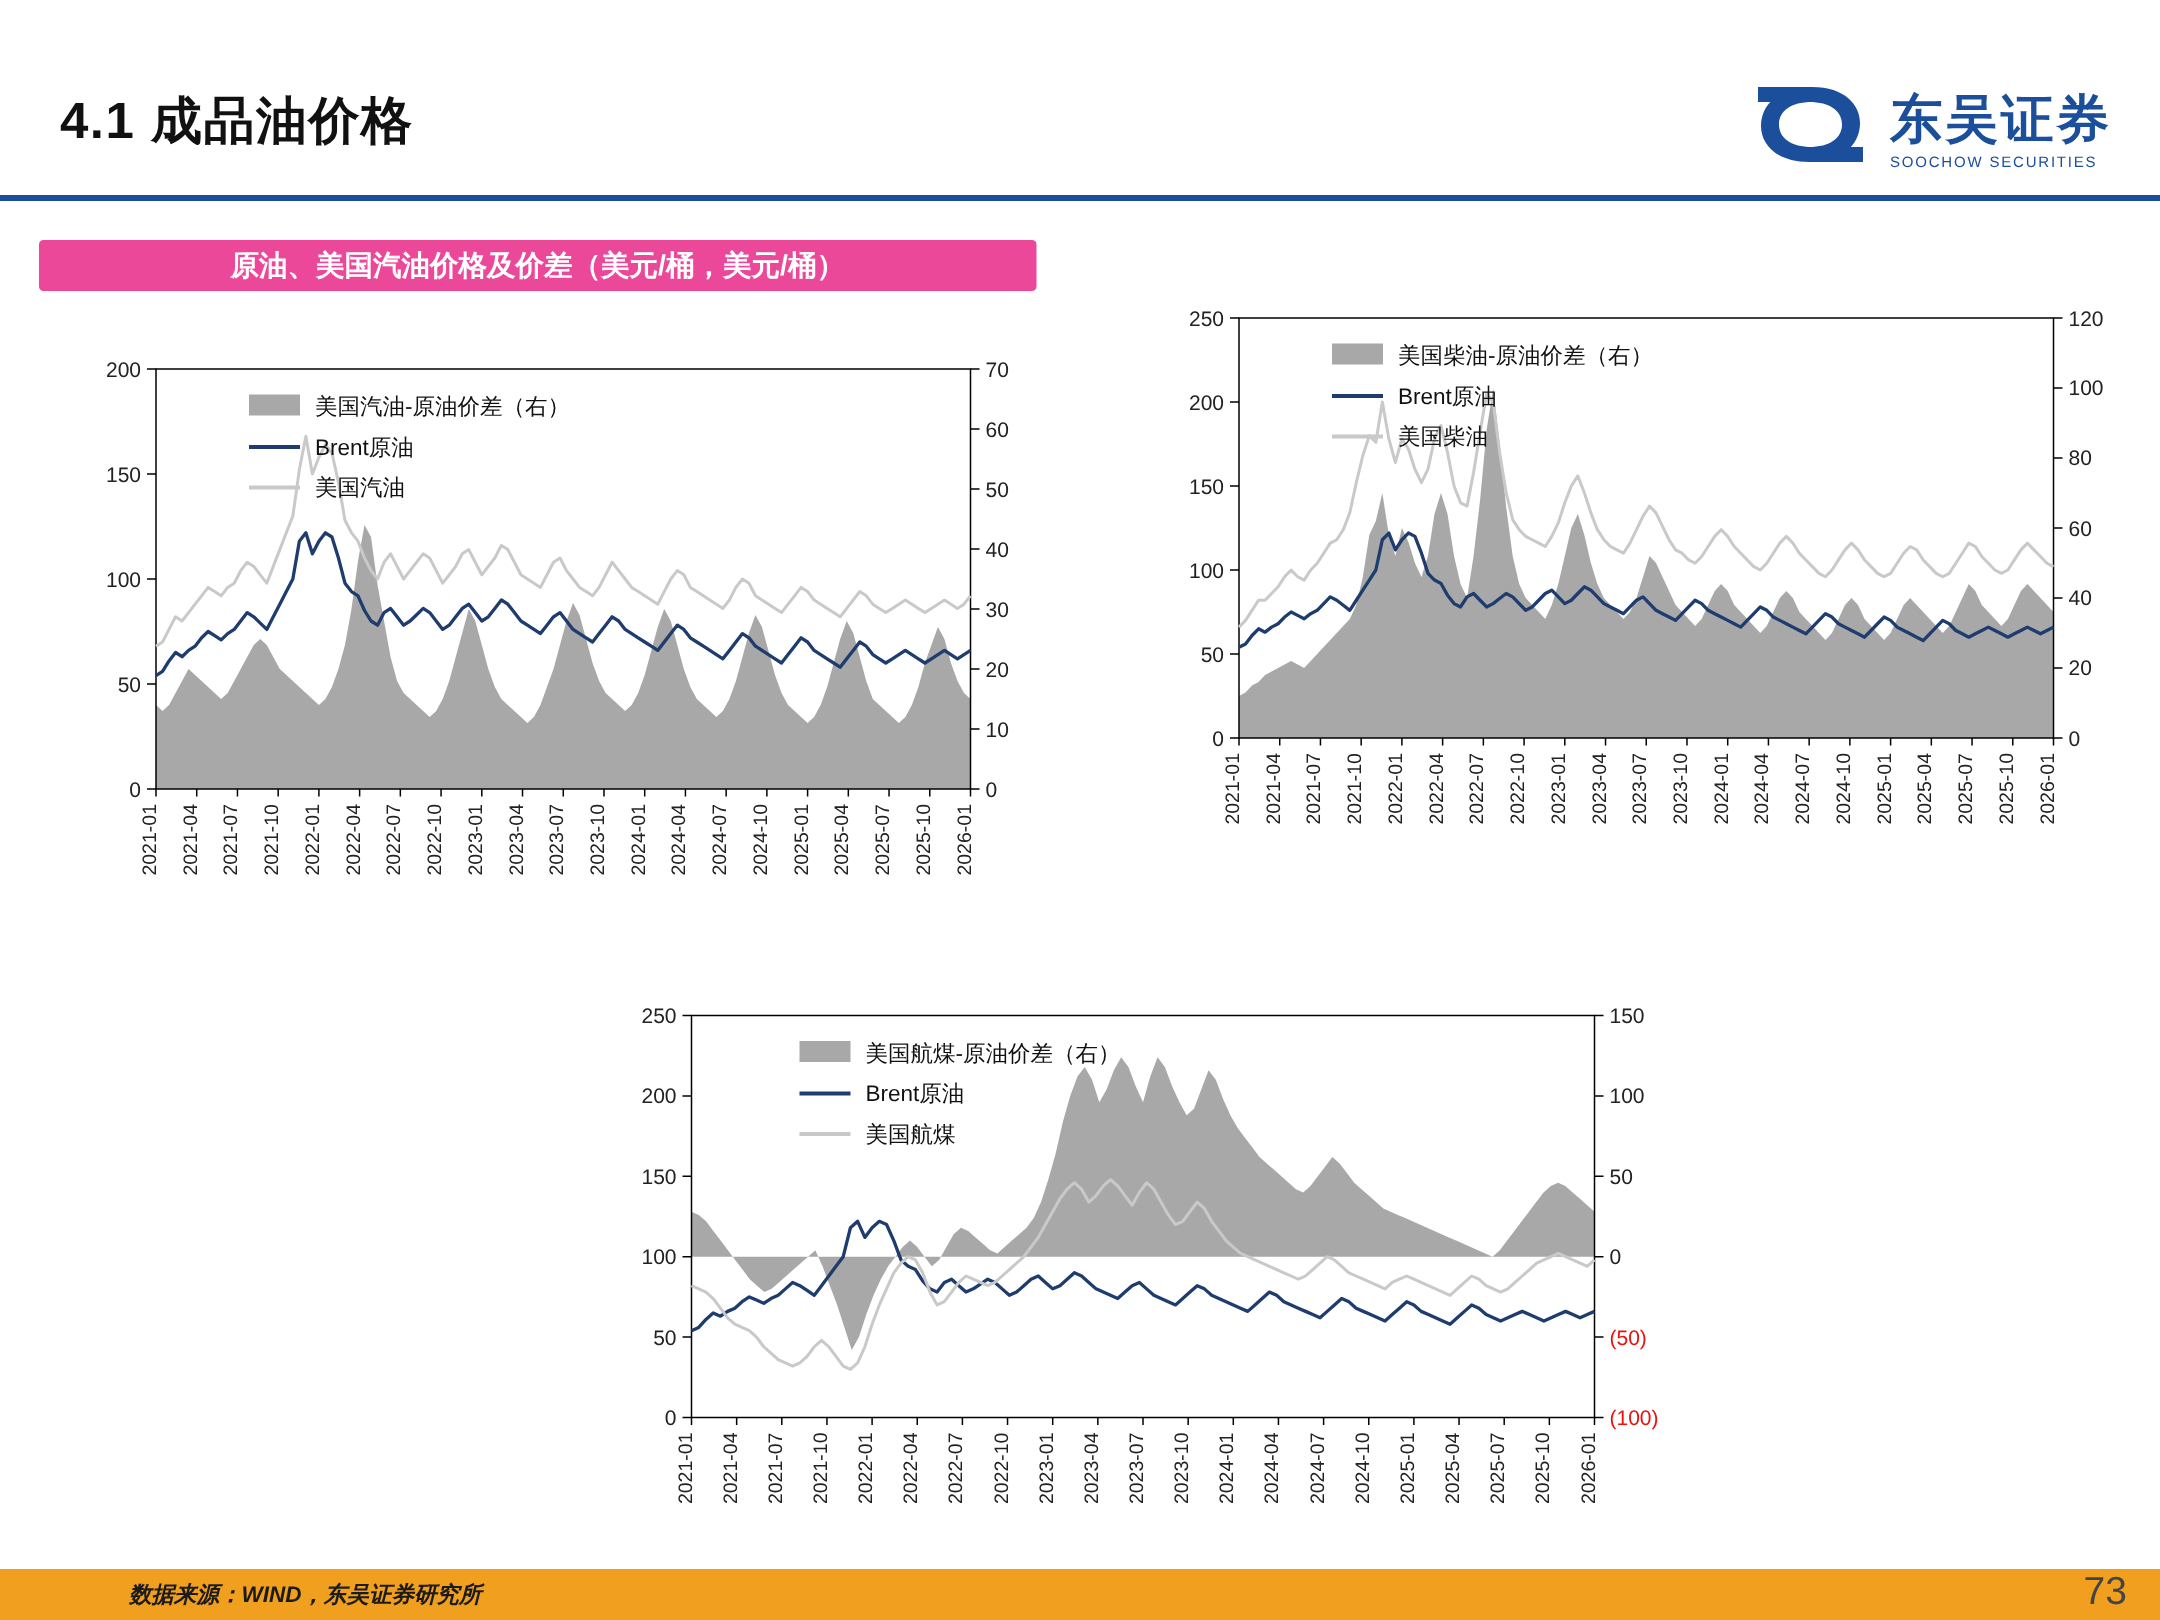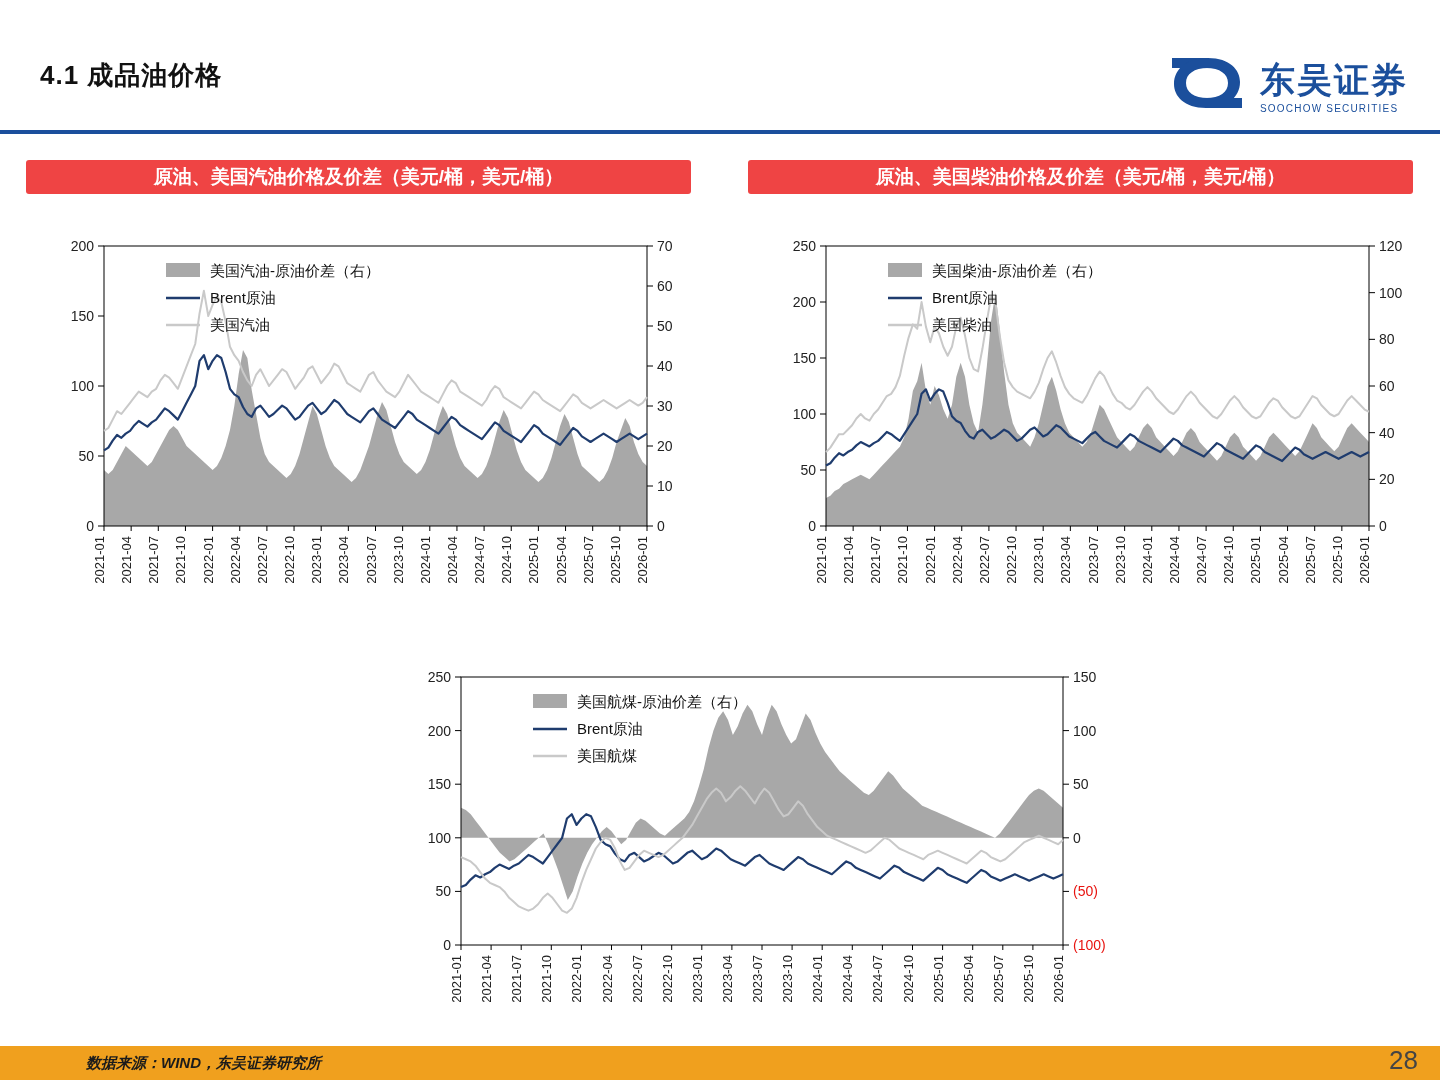--- a/index.html
+++ b/index.html
@@ -5,21 +5,21 @@
   html,body{margin:0;padding:0;}
   body{
     width:1440px;height:1080px;
     background:#ffffff;
     font-family:"Liberation Sans","DejaVu Sans",sans-serif;
     position:relative;
     overflow:hidden;
   }
   .page-title{
     position:absolute;left:40px;top:58px;
-    font-size:26px;font-weight:bold;color:#111;
+    font-size:34px;font-weight:bold;color:#111;
     letter-spacing:1px;
   }
   .logo-wrap{
     position:absolute;right:32px;top:52px;
     display:flex;align-items:flex-end;gap:14px;
   }
   .logo-mark{width:78px;height:62px;}
   .logo-text{display:flex;flex-direction:column;align-items:flex-start;}
   .logo-cn{font-size:35px;font-weight:bold;color:#1b4f9c;letter-spacing:2px;line-height:1;}
   .logo-en{font-size:10px;color:#1b4f9c;letter-spacing:1.2px;margin-top:6px;}
@@ -33,21 +33,21 @@
     position:absolute;left:42px;bottom:7px;
     font-size:15px;font-style:italic;font-weight:bold;color:#1b1b1b;margin-left:44px;
   }
   .page-num{
     position:absolute;right:22px;bottom:4px;
     font-size:26px;color:#444;font-weight:normal;
   }
 
   .chart-card{position:absolute;}
   .chart-banner{
-    background:#ef4444;color:#ffffff;
+    background:#ec4899;color:#ffffff;
     font-size:19px;font-weight:bold;
     display:flex;align-items:center;justify-content:center;
     height:34px;border-radius:3px;
   }
   .plot-wrap{position:relative;}
   svg{display:block;}
   .axlabel{font-size:14px;fill:#222;font-family:"Liberation Sans",sans-serif;}
   .axlabel-red{font-size:14px;fill:#e8130f;font-family:"Liberation Sans",sans-serif;}
   .xlabel{font-size:13px;fill:#222;font-family:"Liberation Sans",sans-serif;}
   .legtext{font-size:15px;fill:#111;font-family:"Liberation Sans",sans-serif;}
@@ -149,21 +149,20 @@
         <text x="184" y="82" class="legtext">美国汽油-原油价差（右）</text>
         <line x1="140" y1="104" x2="174" y2="104" stroke="#1f3c6e" stroke-width="2.6"></line>
         <text x="184" y="109" class="legtext">Brent原油</text>
         <line x1="140" y1="131" x2="174" y2="131" stroke="#c9c9c9" stroke-width="2.6"></line>
         <text x="184" y="136" class="legtext">美国汽油</text>
       </svg>
   </div>
 </div>
 
 <div class="chart-card" style="left:748px;top:160px;width:665px;">
-  <div class="chart-banner">原油、美国柴油价格及价差（美元/桶，美元/桶）</div>
   <div class="plot-wrap">
     <svg id="svg-diesel" width="665" height="400" viewBox="0 0 665 400">
         <path d="M 78 332 L 78 304 L 82.344 301.6666666666667 L 86.688 297 L 91.032 294.6666666666667 L 95.376 290 L 99.72 287.6666666666667 L 104.064 285.3333333333333 L 108.408 283 L 112.75200000000001 280.6666666666667 L 117.096 283 L 121.44 285.3333333333333 L 125.78399999999999 280.6666666666667 L 130.128 276 L 134.47199999999998 271.3333333333333 L 138.816 266.6666666666667 L 143.16 262 L 147.50400000000002 257.3333333333333 L 151.848 252.66666666666669 L 156.192 243.33333333333334 L 160.536 224.66666666666666 L 164.88 196.66666666666666 L 169.224 187.33333333333331 L 173.56799999999998 168.66666666666666 L 177.91199999999998 196.66666666666666 L 182.256 210.66666666666666 L 186.60000000000002 192 L 190.944 201.33333333333334 L 195.288 215.33333333333331 L 199.632 224.66666666666666 L 203.976 210.66666666666666 L 208.32 182.66666666666666 L 212.664 168.66666666666666 L 217.008 182.66666666666666 L 221.352 210.66666666666666 L 225.696 229.33333333333334 L 230.04000000000002 238.66666666666669 L 234.384 210.66666666666666 L 238.72799999999998 173.33333333333334 L 243.072 126.66666666666669 L 247.416 98.66666666666666 L 251.76 136 L 256.10400000000004 178 L 260.448 210.66666666666666 L 264.792 229.33333333333334 L 269.13599999999997 238.66666666666669 L 273.48 243.33333333333334 L 277.82399999999996 248 L 282.168 252.66666666666669 L 286.512 243.33333333333334 L 290.856 229.33333333333334 L 295.20000000000005 210.66666666666666 L 299.544 192 L 303.888 182.66666666666666 L 308.23199999999997 196.66666666666666 L 312.576 215.33333333333331 L 316.91999999999996 229.33333333333334 L 321.264 238.66666666666669 L 325.608 243.33333333333334 L 329.952 248 L 334.296 252.66666666666669 L 338.64 248 L 342.984 238.66666666666669 L 347.328 224.66666666666666 L 351.672 210.66666666666666 L 356.016 215.33333333333331 L 360.36 224.66666666666666 L 364.704 234 L 369.048 243.33333333333334 L 373.392 248 L 377.73600000000005 252.66666666666669 L 382.08000000000004 257.3333333333333 L 386.424 252.66666666666669 L 390.768 243.33333333333334 L 395.11199999999997 234 L 399.45599999999996 229.33333333333334 L 403.8 234 L 408.144 243.33333333333334 L 412.488 248 L 416.832 252.66666666666669 L 421.176 257.3333333333333 L 425.52 262 L 429.86400000000003 257.3333333333333 L 434.208 248 L 438.552 238.66666666666669 L 442.896 234 L 447.24 238.66666666666669 L 451.58399999999995 248 L 455.928 252.66666666666669 L 460.272 257.3333333333333 L 464.616 262 L 468.96 266.6666666666667 L 473.304 262 L 477.64799999999997 252.66666666666669 L 481.992 243.33333333333334 L 486.336 238.66666666666669 L 490.68 243.33333333333334 L 495.024 252.66666666666669 L 499.368 257.3333333333333 L 503.712 262 L 508.05600000000004 266.6666666666667 L 512.4000000000001 262 L 516.744 252.66666666666669 L 521.088 243.33333333333334 L 525.432 238.66666666666669 L 529.776 243.33333333333334 L 534.12 248 L 538.4639999999999 252.66666666666669 L 542.808 257.3333333333333 L 547.152 262 L 551.496 257.3333333333333 L 555.8399999999999 248 L 560.184 238.66666666666669 L 564.528 229.33333333333334 L 568.8720000000001 234 L 573.216 243.33333333333334 L 577.56 248 L 581.904 252.66666666666669 L 586.248 257.3333333333333 L 590.592 252.66666666666669 L 594.9359999999999 243.33333333333334 L 599.28 234 L 603.624 229.33333333333334 L 607.968 234 L 612.312 238.66666666666669 L 616.656 243.33333333333334 L 621 248 L 621 332 Z" fill="#a8a8a8" stroke="none"></path>
         <rect x="78" y="52" width="543" height="280" fill="none" stroke="#000" stroke-width="1"></rect>
         <path d="M 78 271.52 L 82.344 269.28 L 86.688 263.68 L 91.032 259.2 L 95.376 261.44 L 99.72 258.08 L 104.064 255.83999999999997 L 108.408 251.36 L 112.75200000000001 248 L 117.096 250.24 L 121.44 252.48000000000002 L 125.78399999999999 249.12 L 130.128 246.88 L 134.47199999999998 242.39999999999998 L 138.816 237.92 L 143.16 240.16 L 147.50400000000002 243.51999999999998 L 151.848 246.88 L 156.192 240.16 L 160.536 233.44 L 164.88 226.72 L 169.224 220 L 173.56799999999998 199.84 L 177.91199999999998 195.36 L 182.256 206.56 L 186.60000000000002 199.84 L 190.944 195.36 L 195.288 197.6 L 199.632 208.8 L 203.976 222.24 L 208.32 226.72 L 212.664 228.96 L 217.008 236.8 L 221.352 242.39999999999998 L 225.696 244.64 L 230.04000000000002 237.92 L 234.384 235.68 L 238.72799999999998 240.16 L 243.072 244.64 L 247.416 242.39999999999998 L 251.76 239.04 L 256.10400000000004 235.68 L 260.448 237.92 L 264.792 242.39999999999998 L 269.13599999999997 246.88 L 273.48 244.64 L 277.82399999999996 240.16 L 282.168 235.68 L 286.512 233.44 L 290.856 237.92 L 295.20000000000005 242.39999999999998 L 299.544 240.16 L 303.888 235.68 L 308.23199999999997 231.2 L 312.576 233.44 L 316.91999999999996 237.92 L 321.264 242.39999999999998 L 325.608 244.64 L 329.952 246.88 L 334.296 249.12 L 338.64 244.64 L 342.984 240.16 L 347.328 237.92 L 351.672 242.39999999999998 L 356.016 246.88 L 360.36 249.12 L 364.704 251.36 L 369.048 253.6 L 373.392 249.12 L 377.73600000000005 244.64 L 382.08000000000004 240.16 L 386.424 242.39999999999998 L 390.768 246.88 L 395.11199999999997 249.12 L 399.45599999999996 251.36 L 403.8 253.6 L 408.144 255.83999999999997 L 412.488 258.08 L 416.832 253.6 L 421.176 249.12 L 425.52 244.64 L 429.86400000000003 246.88 L 434.208 251.36 L 438.552 253.6 L 442.896 255.83999999999997 L 447.24 258.08 L 451.58399999999995 260.32 L 455.928 262.56 L 460.272 258.08 L 464.616 253.6 L 468.96 249.12 L 473.304 251.36 L 477.64799999999997 255.83999999999997 L 481.992 258.08 L 486.336 260.32 L 490.68 262.56 L 495.024 264.8 L 499.368 260.32 L 503.712 255.83999999999997 L 508.05600000000004 251.36 L 512.4000000000001 253.6 L 516.744 258.08 L 521.088 260.32 L 525.432 262.56 L 529.776 264.8 L 534.12 267.03999999999996 L 538.4639999999999 262.56 L 542.808 258.08 L 547.152 253.6 L 551.496 255.83999999999997 L 555.8399999999999 260.32 L 560.184 262.56 L 564.528 264.8 L 568.8720000000001 262.56 L 573.216 260.32 L 577.56 258.08 L 581.904 260.32 L 586.248 262.56 L 590.592 264.8 L 594.9359999999999 262.56 L 599.28 260.32 L 603.624 258.08 L 607.968 260.32 L 612.312 262.56 L 616.656 260.32 L 621 258.08" fill="none" stroke="#1f3c6e" stroke-width="2.2" stroke-linejoin="round"></path>
         <path d="M 78 258.08 L 82.344 253.6 L 86.688 246.88 L 91.032 240.16 L 95.376 240.16 L 99.72 235.68 L 104.064 231.2 L 108.408 224.48000000000002 L 112.75200000000001 220 L 117.096 224.48000000000002 L 121.44 226.72 L 125.78399999999999 220 L 130.128 215.52 L 134.47199999999998 208.8 L 138.816 202.07999999999998 L 143.16 199.84 L 147.50400000000002 193.12 L 151.848 181.92 L 156.192 161.76 L 160.536 143.83999999999997 L 164.88 130.4 L 169.224 134.88000000000002 L 173.56799999999998 108 L 177.91199999999998 132.64000000000001 L 182.256 148.32 L 186.60000000000002 132.64000000000001 L 190.944 139.36 L 195.288 152.79999999999998 L 199.632 161.76 L 203.976 152.79999999999998 L 208.32 132.64000000000001 L 212.664 123.68 L 217.008 141.6 L 221.352 164 L 225.696 175.2 L 230.04000000000002 177.44 L 234.384 155.04 L 238.72799999999998 128.16 L 243.072 102.4 L 247.416 108 L 251.76 141.6 L 256.10400000000004 168.48000000000002 L 260.448 186.4 L 264.792 193.12 L 269.13599999999997 197.6 L 273.48 199.84 L 277.82399999999996 202.07999999999998 L 282.168 204.32 L 286.512 197.6 L 290.856 188.64 L 295.20000000000005 175.2 L 299.544 164 L 303.888 157.28 L 308.23199999999997 168.48000000000002 L 312.576 181.92 L 316.91999999999996 193.12 L 321.264 199.84 L 325.608 204.32 L 329.952 206.56 L 334.296 208.8 L 338.64 202.07999999999998 L 342.984 193.12 L 347.328 184.16 L 351.672 177.44 L 356.016 181.92 L 360.36 190.88 L 364.704 199.84 L 369.048 206.56 L 373.392 208.8 L 377.73600000000005 213.28 L 382.08000000000004 215.52 L 386.424 211.04000000000002 L 390.768 204.32 L 395.11199999999997 197.6 L 399.45599999999996 193.12 L 403.8 197.6 L 408.144 204.32 L 412.488 208.8 L 416.832 213.28 L 421.176 217.76 L 425.52 220 L 429.86400000000003 215.52 L 434.208 208.8 L 438.552 202.07999999999998 L 442.896 197.6 L 447.24 202.07999999999998 L 451.58399999999995 208.8 L 455.928 213.28 L 460.272 217.76 L 464.616 222.24 L 468.96 224.48000000000002 L 473.304 220 L 477.64799999999997 213.28 L 481.992 206.56 L 486.336 202.07999999999998 L 490.68 206.56 L 495.024 213.28 L 499.368 217.76 L 503.712 222.24 L 508.05600000000004 224.48000000000002 L 512.4000000000001 222.24 L 516.744 215.52 L 521.088 208.8 L 525.432 204.32 L 529.776 206.56 L 534.12 213.28 L 538.4639999999999 217.76 L 542.808 222.24 L 547.152 224.48000000000002 L 551.496 222.24 L 555.8399999999999 215.52 L 560.184 208.8 L 564.528 202.07999999999998 L 568.8720000000001 204.32 L 573.216 211.04000000000002 L 577.56 215.52 L 581.904 220 L 586.248 222.24 L 590.592 220 L 594.9359999999999 213.28 L 599.28 206.56 L 603.624 202.07999999999998 L 607.968 206.56 L 612.312 211.04000000000002 L 616.656 215.52 L 621 217.76" fill="none" stroke="#c9c9c9" stroke-width="2" stroke-linejoin="round"></path>
         <line x1="72" y1="332" x2="78" y2="332" stroke="#000" stroke-width="1"></line>
         <text x="68" y="337" text-anchor="end" class="axlabel">0</text>
         <line x1="72" y1="276" x2="78" y2="276" stroke="#000" stroke-width="1"></line>
         <text x="68" y="281" text-anchor="end" class="axlabel">50</text>
@@ -319,13 +318,13 @@
         <line x1="150" y1="104" x2="184" y2="104" stroke="#1f3c6e" stroke-width="2.6"></line>
         <text x="194" y="109" class="legtext">Brent原油</text>
         <line x1="150" y1="131" x2="184" y2="131" stroke="#c9c9c9" stroke-width="2.6"></line>
         <text x="194" y="136" class="legtext">美国航煤</text>
       </svg>
   </div>
 </div>
 
 <div class="footer-bar"></div>
 <div class="footer-text">数据来源：WIND，东吴证券研究所</div>
-<div class="page-num">28</div>
+<div class="page-num">73</div>
 
 </body></html>

